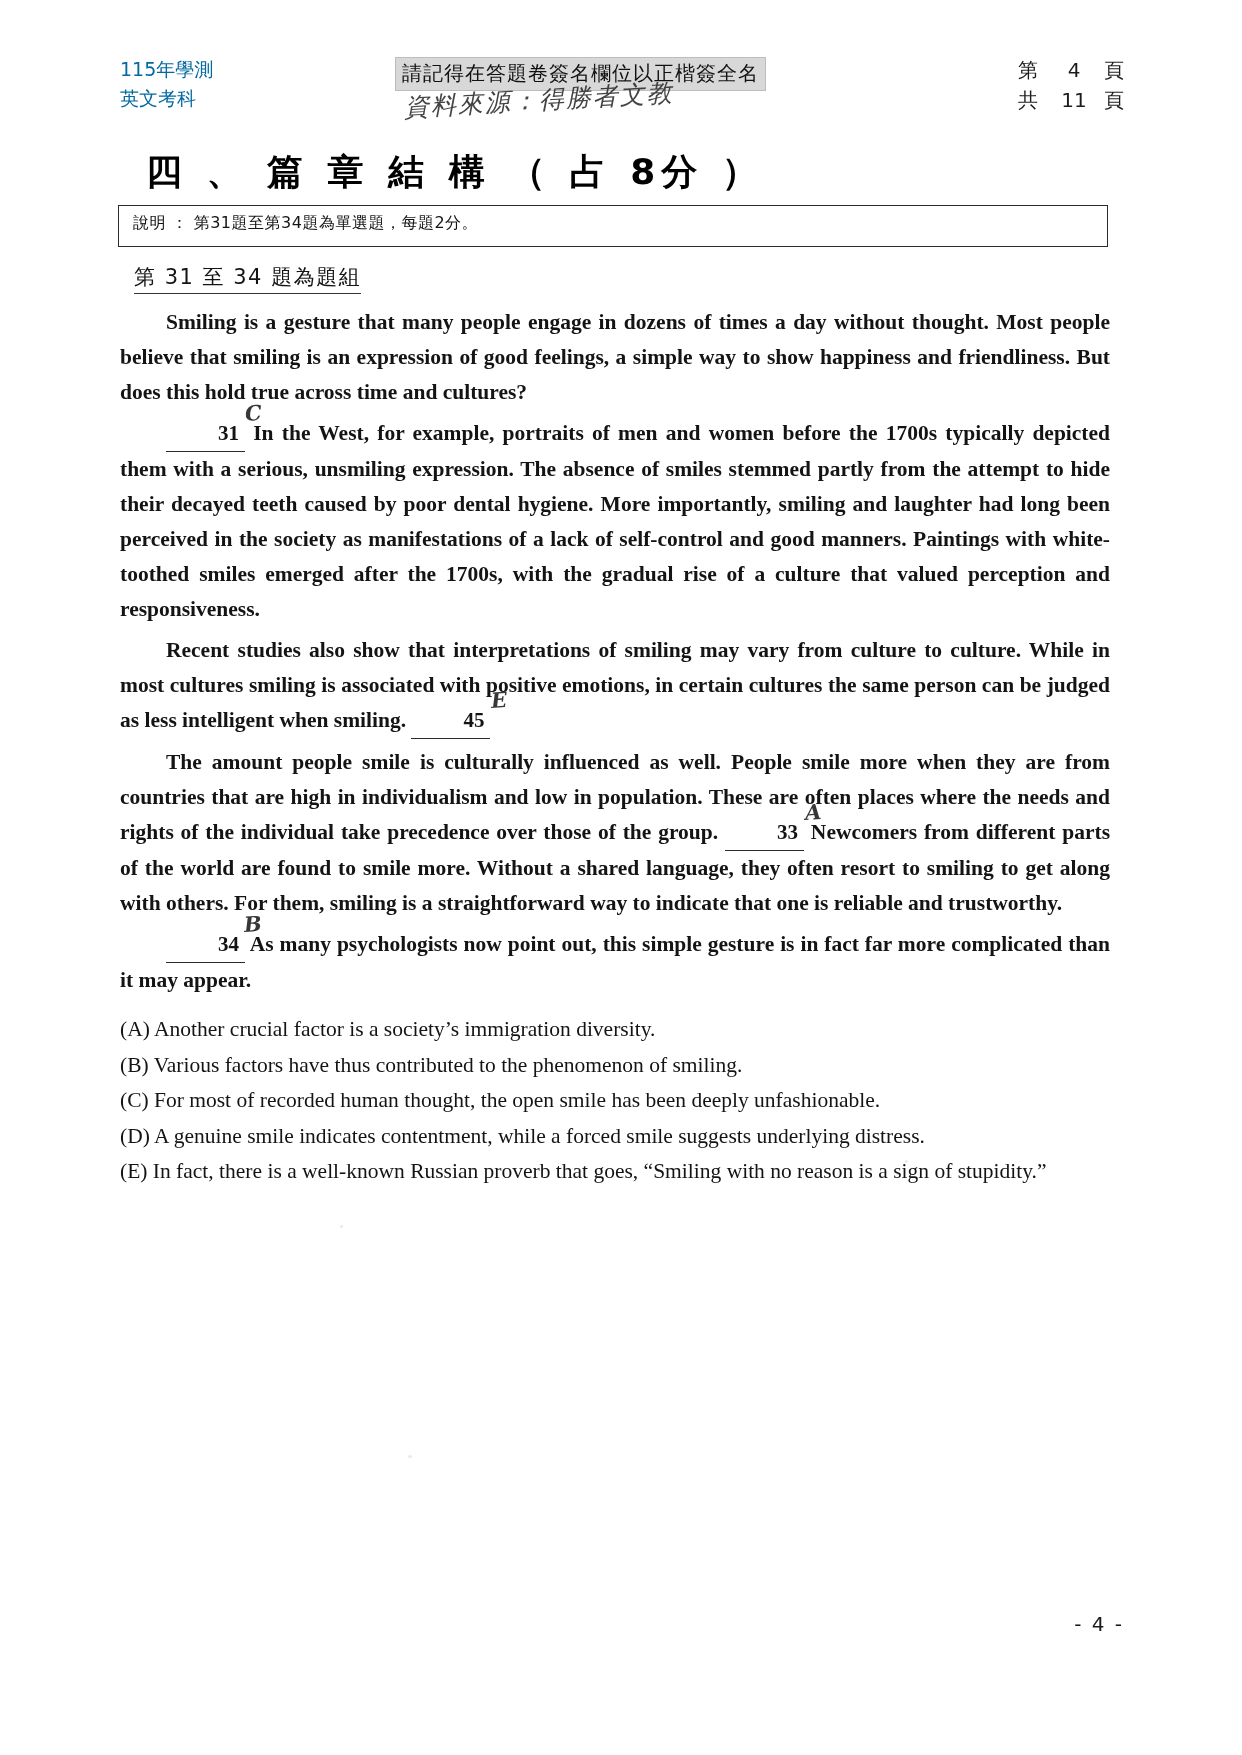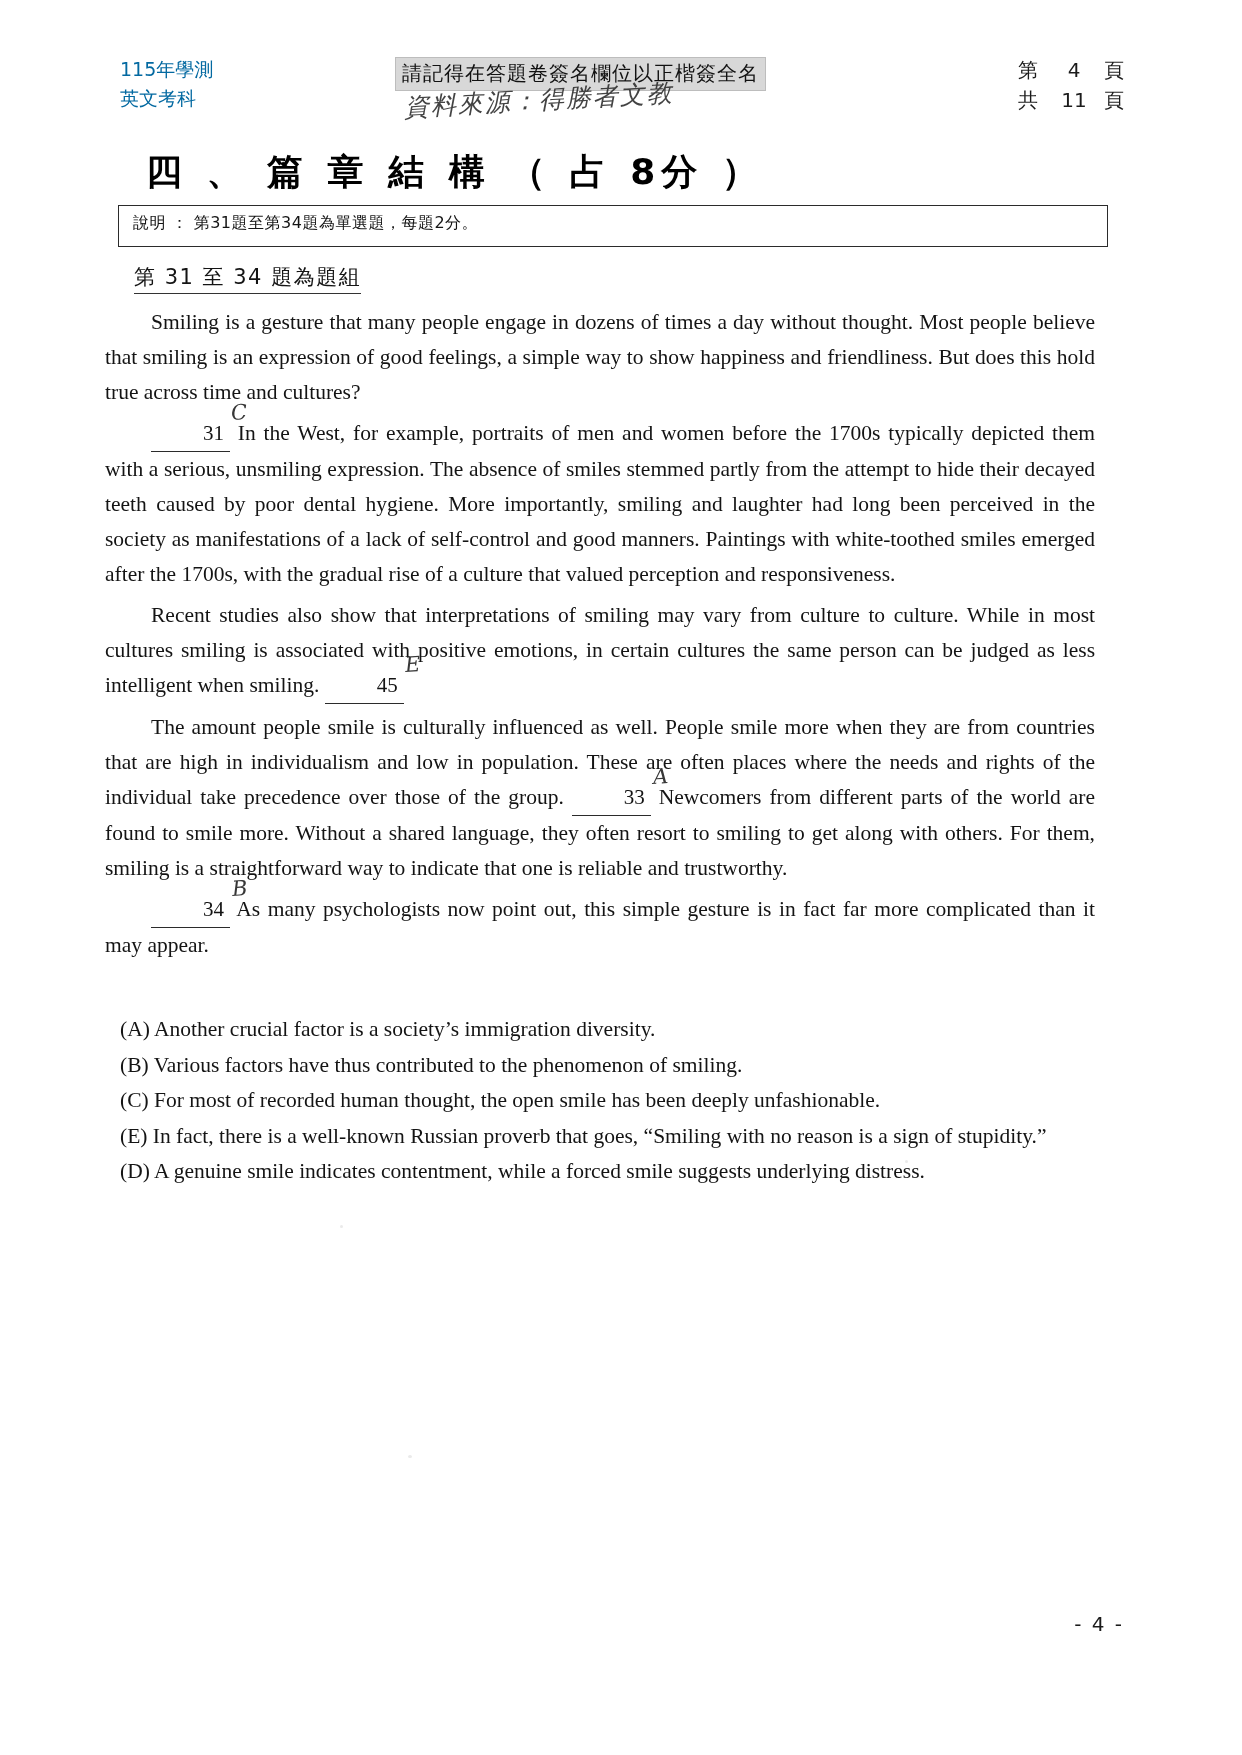--- a/index.html
+++ b/index.html
@@ -131,29 +131,30 @@
     font-size: 21px;
     letter-spacing: 1.5px;
     color: #141414;
     border-bottom: 1.5px solid #333;
     padding-bottom: 2px;
   }
 
   
   .passage {
     position: absolute;
-    left: 105px;
+    left: 120px;
     top: 305px;
     width: 990px;
     font-family: "Liberation Serif", serif;
     font-size: 21.5px;
     line-height: 35px;
     color: #141414;
     text-align: justify;
     text-justify: inter-word;
+    font-weight: bold;
   }
   .passage p {
     margin: 0 0 6px 0;
     text-indent: 46px;
   }
 
   .blank {
     display: inline-block;
     position: relative;
     border-bottom: 1.4px solid #2b2b2b;
@@ -254,22 +255,22 @@
 
     <p><span>The amount people smile is culturally influenced as well. People smile more when they are from countries that are high in individualism and low in population. These are often places where the needs and rights of the individual take precedence over those of the group.</span> <span class="blank"><span class="num">33</span><span class="ans">A</span></span> <span>Newcomers from different parts of the world are found to smile more. Without a shared language, they often resort to smiling to get along with others. For them, smiling is a straightforward way to indicate that one is reliable and trustworthy.</span></p>
 
     <p><span class="blank"><span class="num">34</span><span class="ans">B</span></span> <span>As many psychologists now point out, this simple gesture is in fact far more complicated than it may appear.</span></p>
   </div>
 
   <div class="options">
     <div class="opt">(A) Another crucial factor is a society’s immigration diversity.</div>
     <div class="opt">(B) Various factors have thus contributed to the phenomenon of smiling.</div>
     <div class="opt">(C) For most of recorded human thought, the open smile has been deeply unfashionable.</div>
+    <div class="opt">(D) A genuine smile indicates contentment, while a forced smile suggests underlying distress.</div>
     <div class="opt">(E) In fact, there is a well-known Russian proverb that goes, “Smiling with no reason is a sign of stupidity.”</div>
-    <div class="opt">(D) A genuine smile indicates contentment, while a forced smile suggests underlying distress.</div>
   </div>
 
   <div class="footer">- 4 -</div>
 
   <div class="speck" style="left:340px; top:1225px; width:3px; height:3px;"></div>
   <div class="speck" style="left:408px; top:1455px; width:4px; height:3px;"></div>
   <div class="speck" style="left:905px; top:1160px; width:3px; height:3px;"></div>
 
 </div>
 

